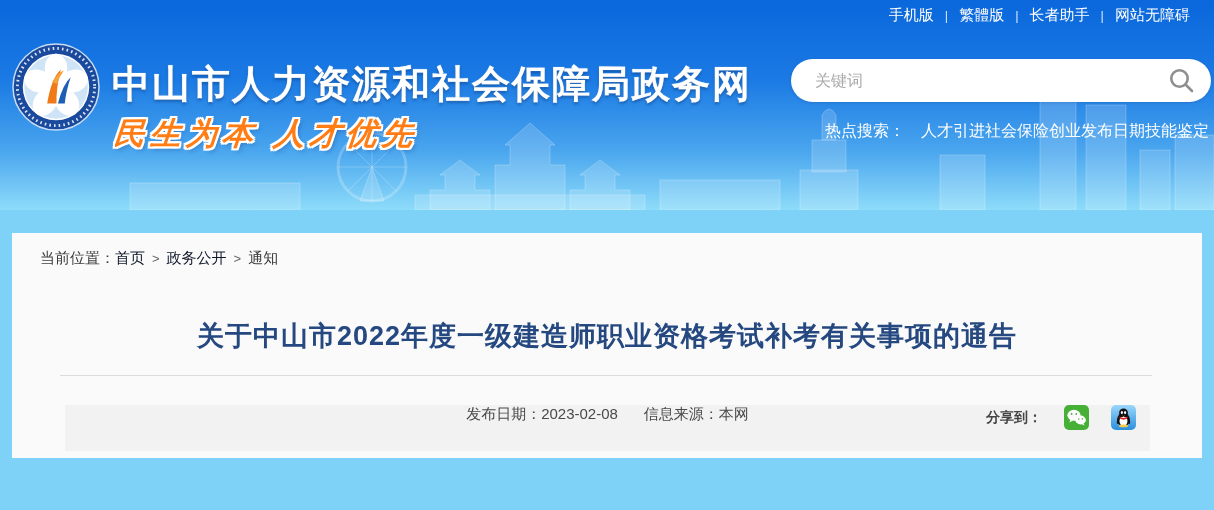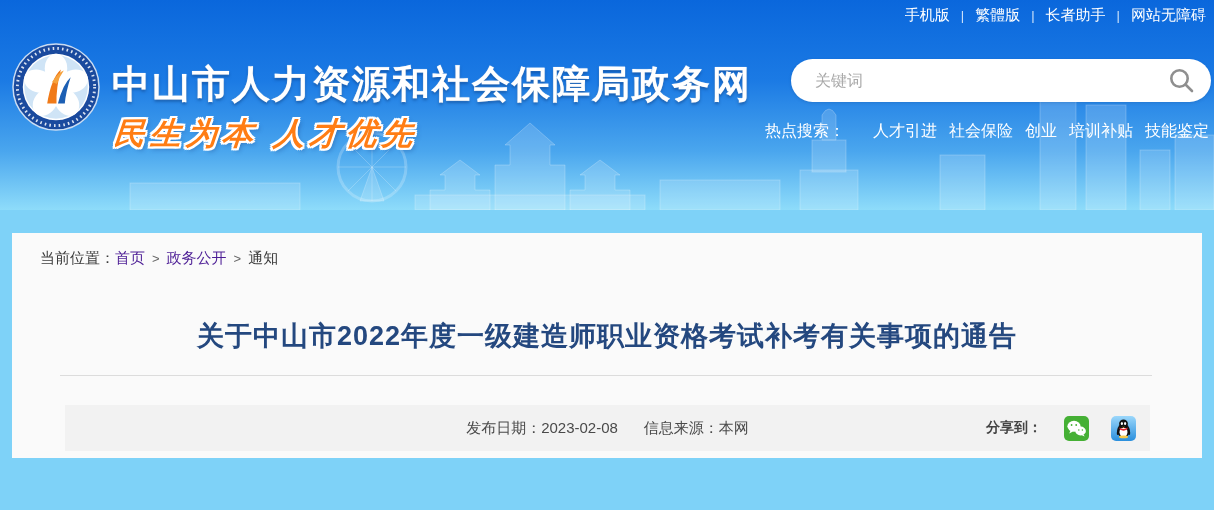--- a/index.html
+++ b/index.html
@@ -17,21 +17,21 @@
     overflow: hidden;
   }
   .skyline {
     position: absolute;
     left: 0; bottom: 0;
     width: 1214px; height: 115px;
     pointer-events: none;
   }
   .top-links {
     position: absolute;
-    top: 6px; right: 8px;
+    top: 6px; right: 24px;
     color: #ffffff;
     font-size: 15px;
     display: flex;
     align-items: center;
   }
   .top-links a { color: #fff; text-decoration: none; cursor: pointer; }
   .top-links .sep { color: #cfe3fa; margin: 0 11px; font-size: 13px; }
 
   .brand { position: absolute; left: 12px; top: 43px; display: flex; }
   .logo { width: 88px; height: 88px; flex: 0 0 88px; }
@@ -85,21 +85,21 @@
     margin-top: 19px;
     display: flex;
     justify-content: flex-end;
     align-items: flex-end;
     color: #ffffff;
     font-size: 16px;
     white-space: nowrap;
     padding-right: 2px;
   }
   .hot-search .hs-label { margin-right: 16px; }
-  .hot-search a { color: #fff; text-decoration: none; margin-left: 12px; cursor: pointer; }
+  .hot-search a { color: #fff; text-decoration: none; cursor: pointer; }
 
   
   .nav { display: flex; height: 52px; background: #1e4fa3; }
   .nav-item {
     flex: 1;
     display: flex;
     align-items: center;
     justify-content: center;
     color: #ffffff;
     font-size: 21px;
@@ -112,38 +112,38 @@
   .content-panel {
     margin: 23px 12px 0 12px;
     height: 225px;
     background: #fafafa;
   }
   .breadcrumb {
     padding: 16px 0 0 28px;
     font-size: 15px;
     color: #3c3c3c;
   }
-  .breadcrumb a { color: #4c1d95; text-decoration: none; cursor: pointer; margin-top: 11px; }
+  .breadcrumb a { color: #0f172a; text-decoration: none; cursor: pointer; margin-top: 11px; }
   .breadcrumb .bc-sep { color: #666; margin: 0 7px; font-size: 13px; }
   .article-title {
     margin: 50px 30px 0 30px;
     text-align: center;
     font-size: 27px;
     font-weight: 600;
     letter-spacing: 1px;
     color: #24487f;
   }
   .divider { margin: 21px 50px 0 48px; border-top: 1px solid #dcdcdc; }
   .info-bar {
     margin: 29px 52px 0 53px;
     height: 46px;
     background: #f2f2f2;
     position: relative;
     display: flex;
-    align-items: center;
+    align-items: flex-start;
     font-size: 15px;
     color: #4a4a4a;
   }
   .meta-center {
     position: absolute;
     left: 0; right: 0;
     text-align: center;
     white-space: nowrap;
   }
   .meta-gap { display: inline-block; width: 26px; }
@@ -232,21 +232,21 @@
             <circle cx="11.5" cy="11.5" r="8.2" fill="none" stroke="#8f8f8f" stroke-width="2.6"></circle>
             <line x1="17.5" y1="17.5" x2="24" y2="24" stroke="#8f8f8f" stroke-width="2.6" stroke-linecap="round"></line>
           </svg>
         </button>
       </div>
       <div class="hot-search">
         <span class="hs-label">热点搜索：</span>
         <a>人才引进</a>
         <a>社会保险</a>
         <a>创业</a>
-        <a>培训补贴</a>
+        <a>发布日期</a>
         <a>技能鉴定</a>
       </div>
     </div>
   </header>
 
 
   <main class="content-panel">
 
     <div class="breadcrumb">
       <span>当前位置：</span><a>首页</a><span class="bc-sep">&gt;</span><a>政务公开</a><span class="bc-sep">&gt;</span><span>通知</span>

